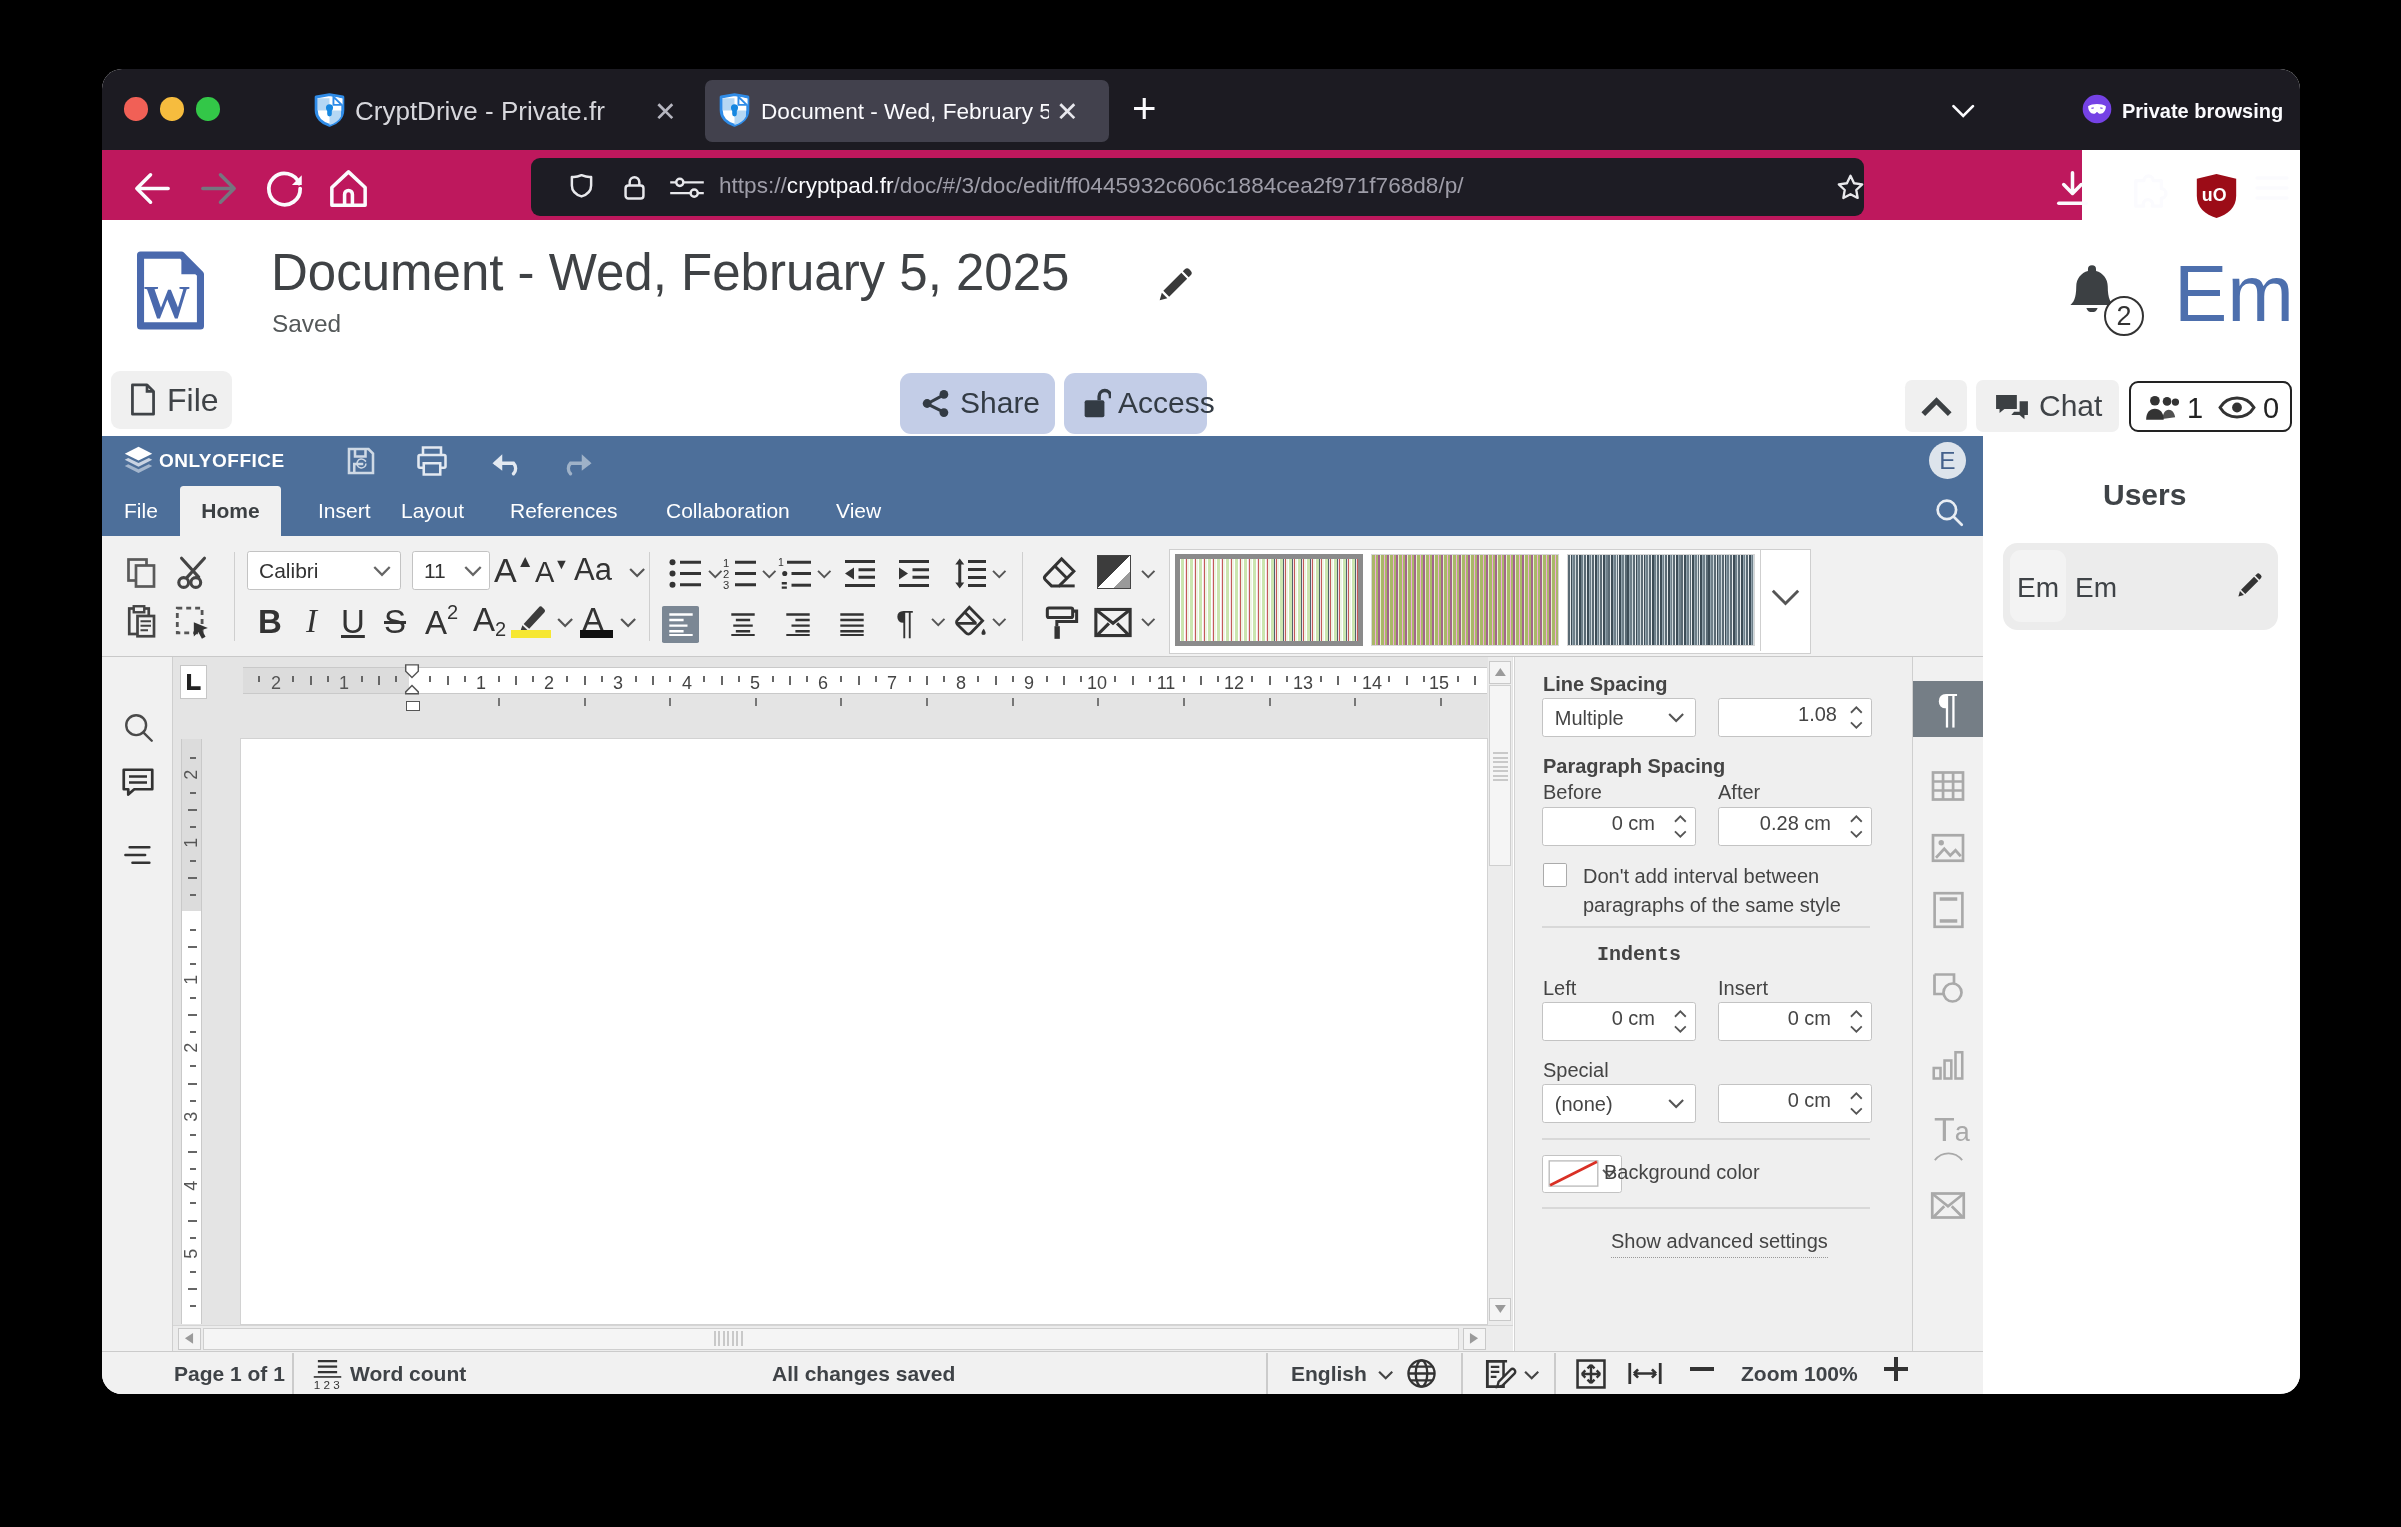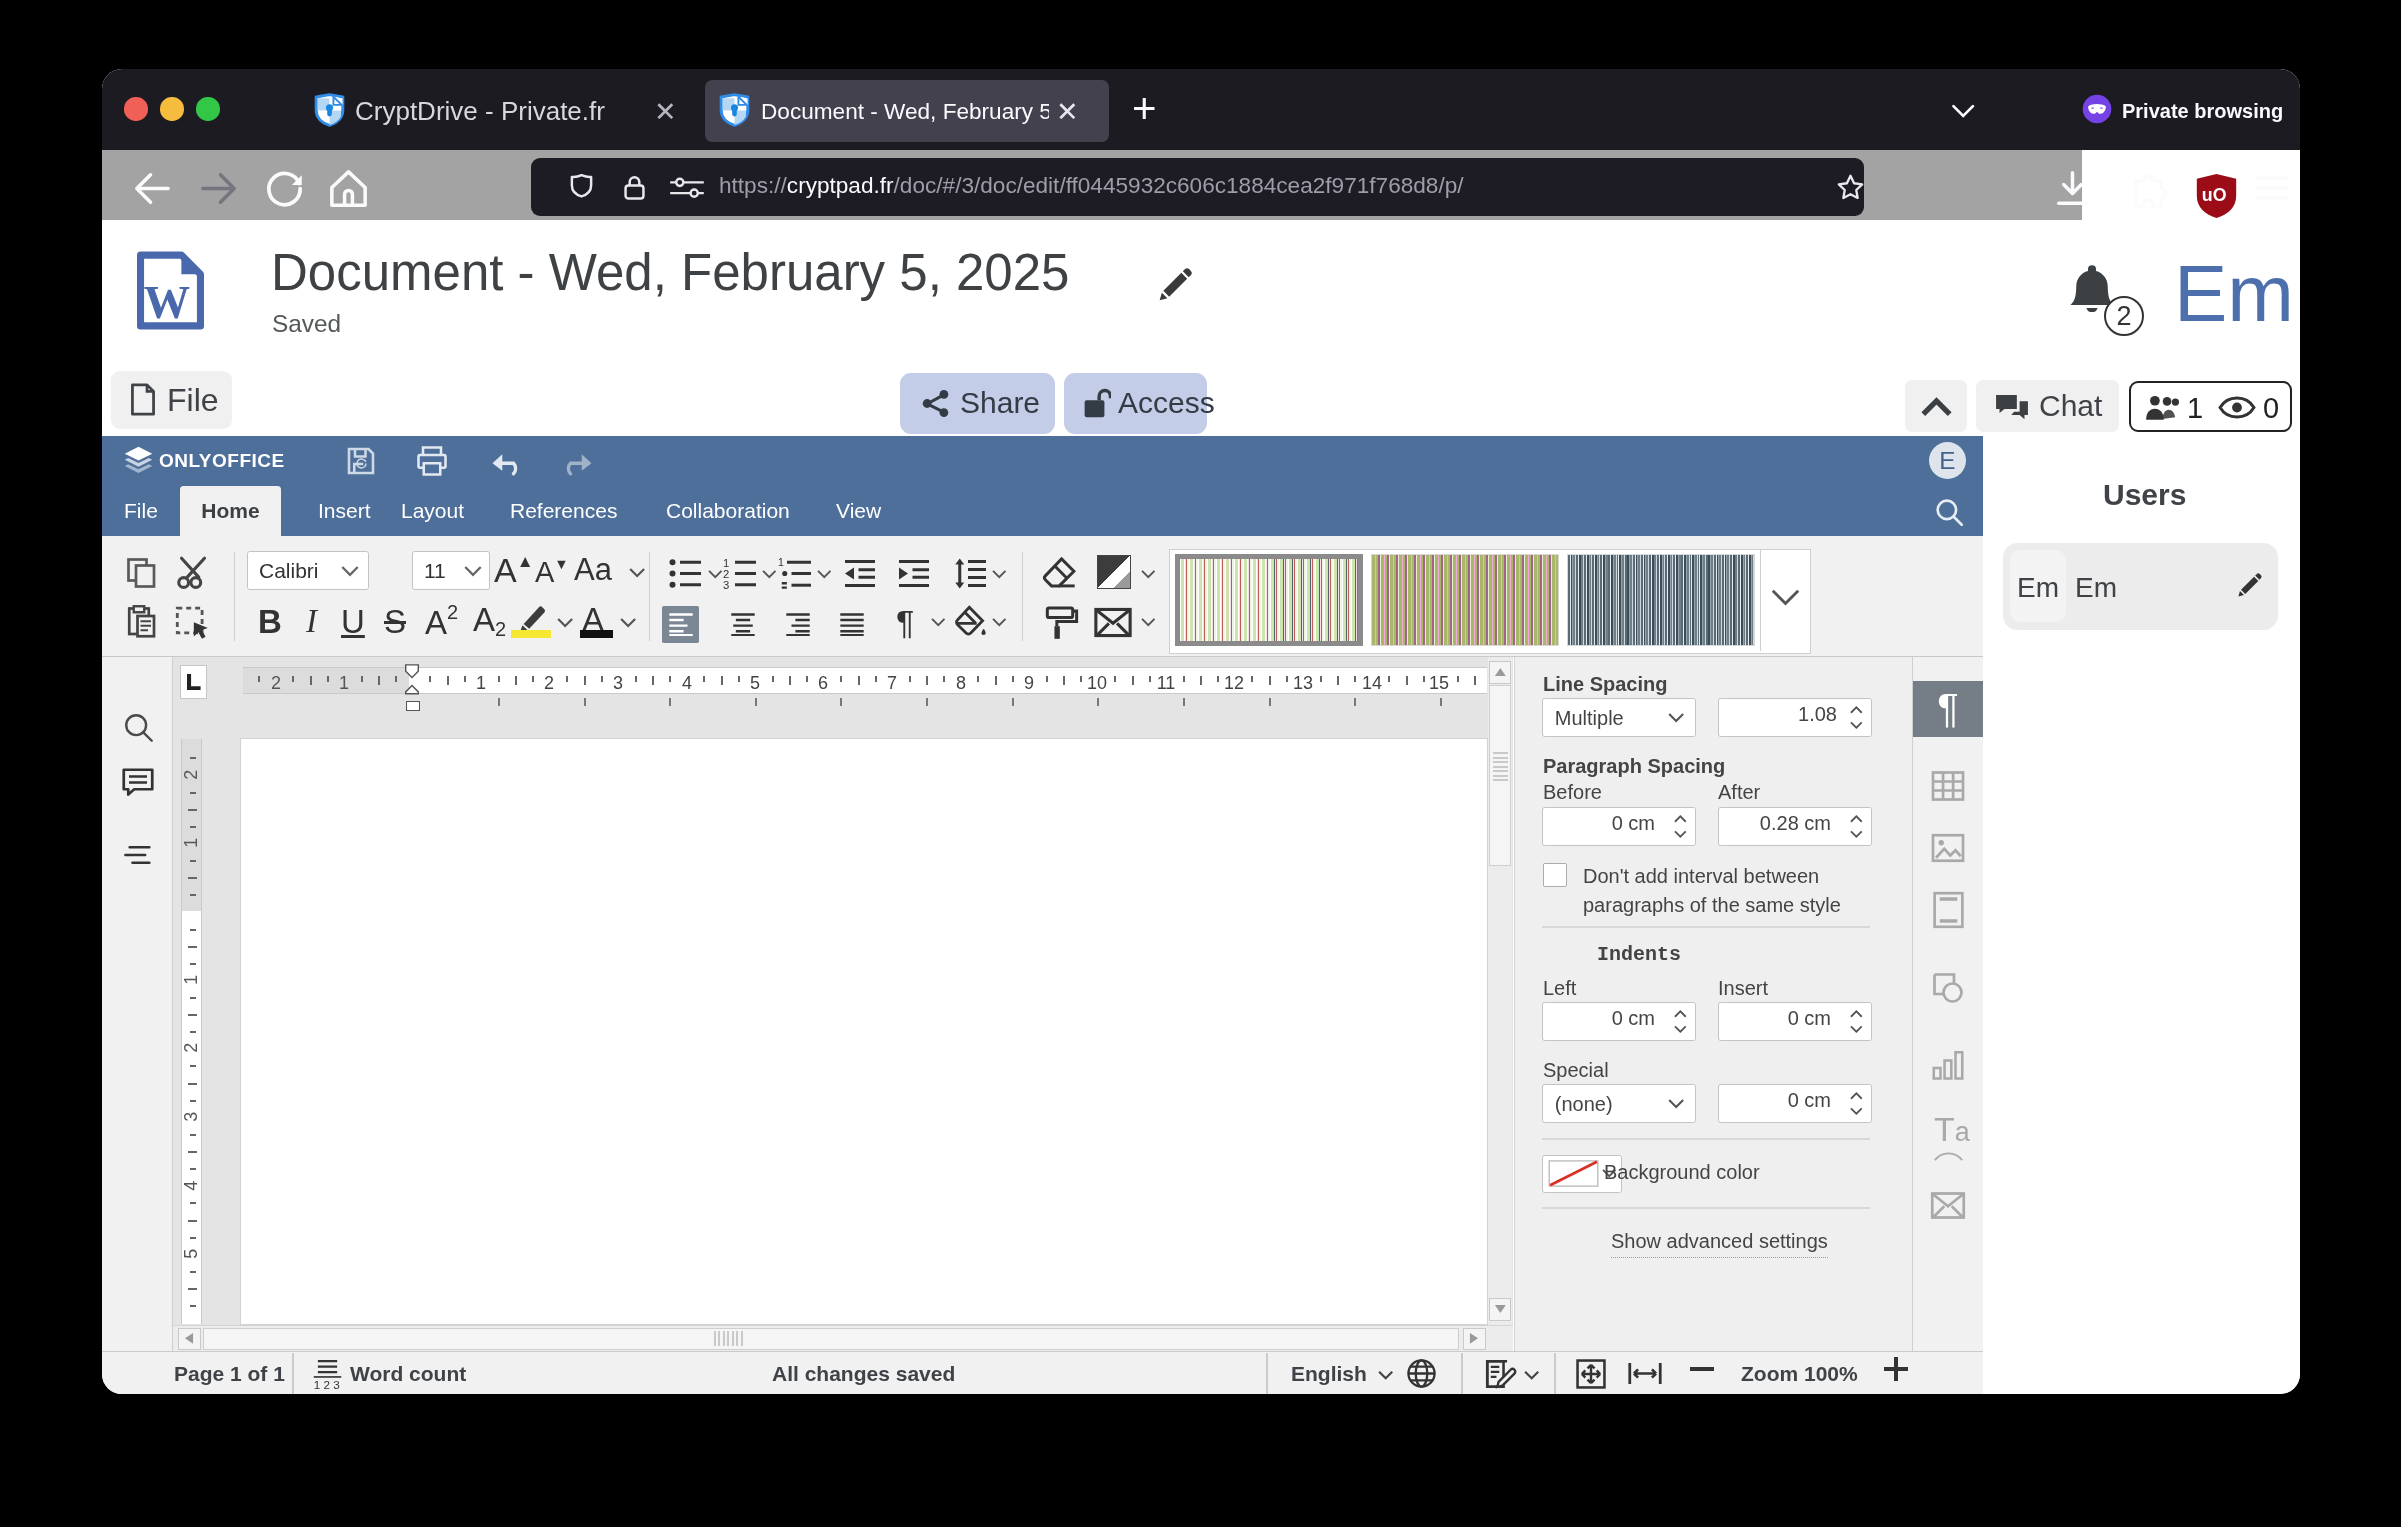--- a/index.html
+++ b/index.html
@@ -6,21 +6,21 @@
   *{box-sizing:border-box;}
   body,div,span{font-family:"Liberation Sans",sans-serif;}
   .abs{position:absolute;}
   .win{position:absolute;left:102px;top:69px;width:2198px;height:1325px;border-radius:20px;overflow:hidden;background:#fff;}
   
   .tabbar{position:absolute;left:0;top:0;width:2198px;height:81px;background:#1c1b22;}
   .dot{position:absolute;top:28px;width:23.5px;height:23.5px;border-radius:50%;}
   .tab-act{position:absolute;left:603px;top:11px;width:404px;height:62px;background:#42414d;border-radius:7.2px;}
   .tabtxt{position:absolute;top:27px;font-size:26px;color:#d7d7dc;white-space:nowrap;}
   .tabx{position:absolute;top:27px;font-size:27px;color:#b6b6c0;}
-  .navbar{position:absolute;left:0;top:81px;width:1980px;height:70px;background:#a3a3a3;}
+  .navbar{position:absolute;left:0;top:81px;width:1980px;height:70px;background:#be185d;}
   .urlbar{position:absolute;left:429px;top:8.1px;width:1333px;height:58px;background:#1d1c24;border-radius:9px;}
   
   .header{position:absolute;left:0;top:151px;width:2198px;height:216px;background:#fff;}
   .btn-grey{position:absolute;background:#f0f0f0;border-radius:7.2px;color:#3f4347;}
   .btn-blue{position:absolute;background:#c3cde7;border-radius:11px;color:#333b44;}
   
   .blueband{position:absolute;left:0;top:367px;width:1881px;height:100px;background:#4d6f9a;}
   .menurow{position:absolute;left:0;top:50px;width:1881px;height:50px;}
   .mtab{position:absolute;top:0;height:50px;color:#fff;font-size:21px;line-height:50px;}
   
@@ -272,21 +272,21 @@
         <rect x="6.5" y="1.5" width="7" height="4" fill="#f1f1f1" stroke="#444" stroke-width="1.6"></rect>
         <rect x="9" y="8" width="11" height="13.5" fill="#f1f1f1" stroke="#444" stroke-width="1.8"></rect>
         <path d="M11 11.5h7M11 14.5h7M11 17.5h5" stroke="#444" stroke-width="1.4"></path>
       </svg>
     <svg class="abs" style="left:71px;top:68px;" width="40" height="38" viewBox="0 0 24 23">
         <rect x="2.5" y="2.5" width="15" height="15" fill="none" stroke="#555" stroke-width="1.7" stroke-dasharray="3 2.4"></rect>
         <path d="M12.5 11l8.5 3.6-3.6 1.2 2.2 4-2.2 1.2-2.2-4-2.7 2.6z" fill="#333"></path>
       </svg>
     <div class="tsep" style="left:132px;"></div>
 
-    <div class="combo" style="left:145px;top:14.5px;width:122px;height:39px;text-align:center;">
+    <div class="combo" style="left:145px;top:14.5px;width:154px;height:39px;text-align:center;">
       <div class="abs" style="left:11px;top:7.2px;font-size:21px;color:#333;">Calibri</div>
       <svg class="abs" style="right:9px;top:13.6px;" width="18" height="11.8" viewBox="0 0 14 9">
           <path d="M1 1.5l6 6 6-6" stroke="#666" stroke-width="1.8" fill="none"></path>
         </svg>
     </div>
     <div class="combo" style="left:310px;top:14.5px;width:78px;height:39px;">
       <div class="abs" style="left:11px;top:7.2px;font-size:21px;color:#333;">11</div>
       <svg class="abs" style="right:7.2px;top:13.6px;" width="18" height="11.8" viewBox="0 0 14 9">
           <path d="M1 1.5l6 6 6-6" stroke="#666" stroke-width="1.8" fill="none"></path>
         </svg>

